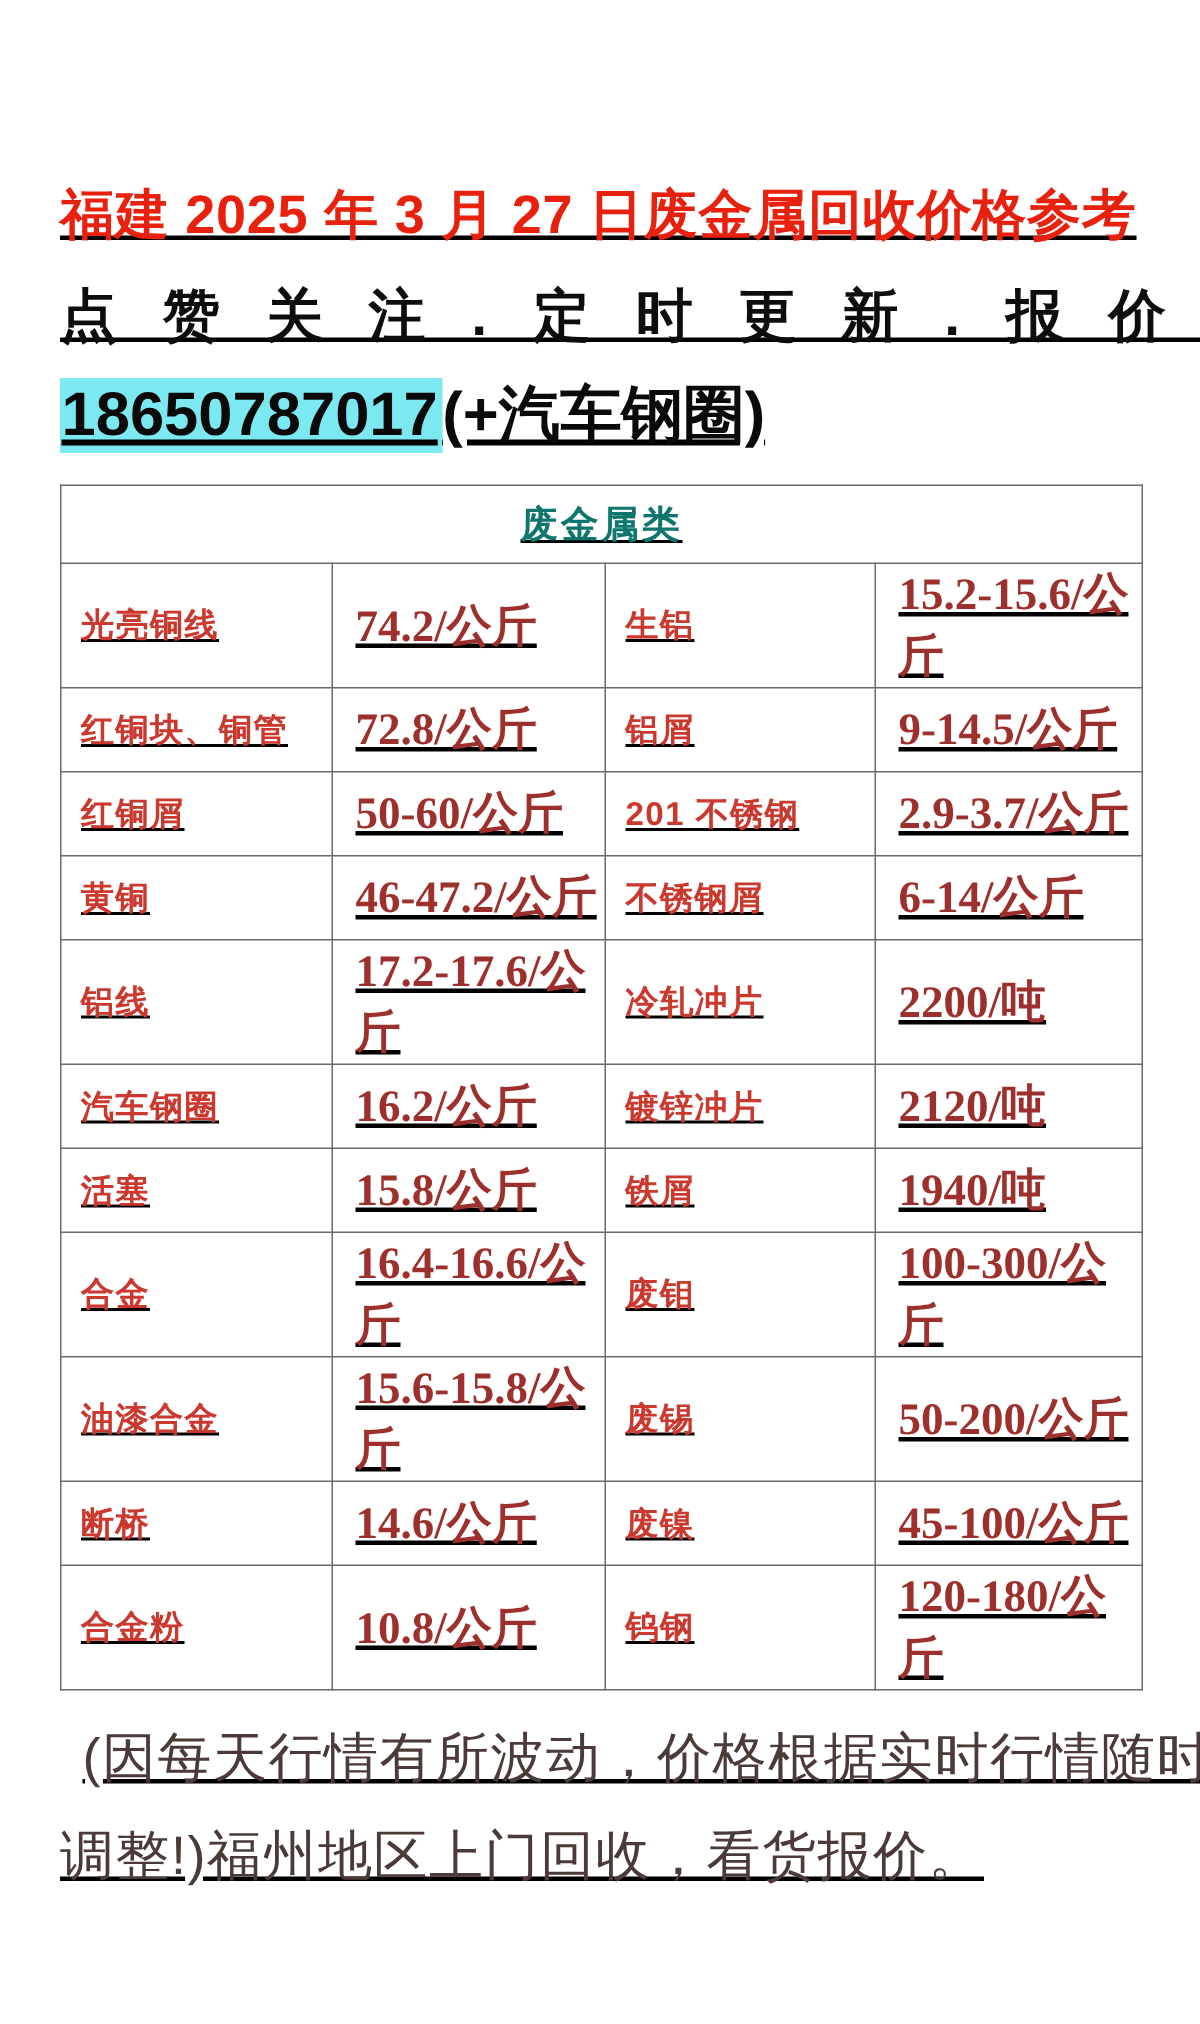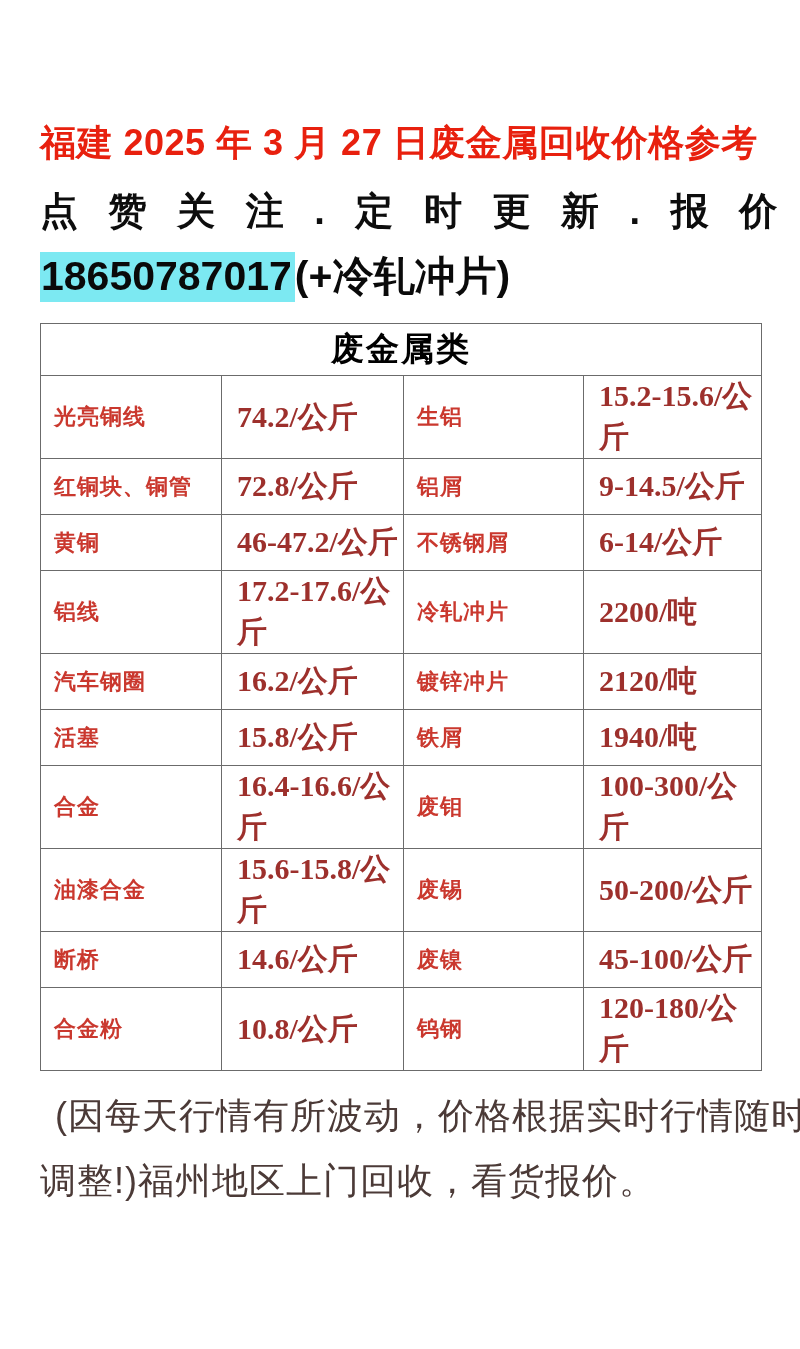--- a/index.html
+++ b/index.html
@@ -8,20 +8,21 @@
     width: 800px;
     height: 1349px;
     overflow: hidden;
     font-family: "Liberation Sans", sans-serif;
   }
   .page {
     width: 800px;
     height: 1213px;
     padding: 120px 42px 0 40px;
     background: #ffffff;
+    text-decoration: underline;
   }
   .title {
     color: #e8200e;
     font-size: 36px;
     font-weight: bold;
     white-space: nowrap;
     letter-spacing: 0.5px;
     line-height: 46px;
   }
   .subtitle {
@@ -50,22 +51,22 @@
     width: 721px;
     border-collapse: collapse;
     table-layout: fixed;
   }
   .price-table th, .price-table td {
     border: 1px solid #6b6b6b;
     vertical-align: middle;
   }
   .price-table th {
     height: 52px;
-    color: #000000;
-    font-size: 33px;
+    color: #0f766e;
+    font-size: 25px;
     font-weight: bold;
     text-align: center;
     letter-spacing: 2px;
   }
   .price-table td { height: 56px; }
   .cell-name {
     color: #ca382e;
     font-size: 22px;
     font-weight: bold;
     padding-left: 13px;
@@ -90,21 +91,21 @@
 </style>
 </head>
 <body>
 
 <div class="page">
 
   <div class="title">福建 2025 年 3 月 27 日废金属回收价格参考</div>
 
   <div class="subtitle">点 赞 关 注 . 定 时 更 新 . 报 价 回 收 热 线</div>
 
-  <div class="hotline"><span class="phone">18650787017</span><span>(+冷轧冲片)</span></div>
+  <div class="hotline"><span class="phone">18650787017</span><span>(+汽车钢圈)</span></div>
 
   <table class="price-table">
     <colgroup>
       <col style="width:181px">
       <col style="width:182px">
       <col style="width:180px">
       <col style="width:178px">
     </colgroup>
     <thead>
       <tr>
@@ -116,20 +117,26 @@
           <td class="cell-name">光亮铜线</td>
           <td class="cell-price">74.2/公斤</td>
           <td class="cell-name">生铝</td>
           <td class="cell-price">15.2-15.6/公斤</td>
         </tr>
         <tr>
           <td class="cell-name">红铜块、铜管</td>
           <td class="cell-price">72.8/公斤</td>
           <td class="cell-name">铝屑</td>
           <td class="cell-price">9-14.5/公斤</td>
+        </tr>
+        <tr>
+          <td class="cell-name">红铜屑</td>
+          <td class="cell-price">50-60/公斤</td>
+          <td class="cell-name">201 不锈钢</td>
+          <td class="cell-price">2.9-3.7/公斤</td>
         </tr>
         <tr>
           <td class="cell-name">黄铜</td>
           <td class="cell-price">46-47.2/公斤</td>
           <td class="cell-name">不锈钢屑</td>
           <td class="cell-price">6-14/公斤</td>
         </tr>
         <tr>
           <td class="cell-name">铝线</td>
           <td class="cell-price">17.2-17.6/公斤</td>

